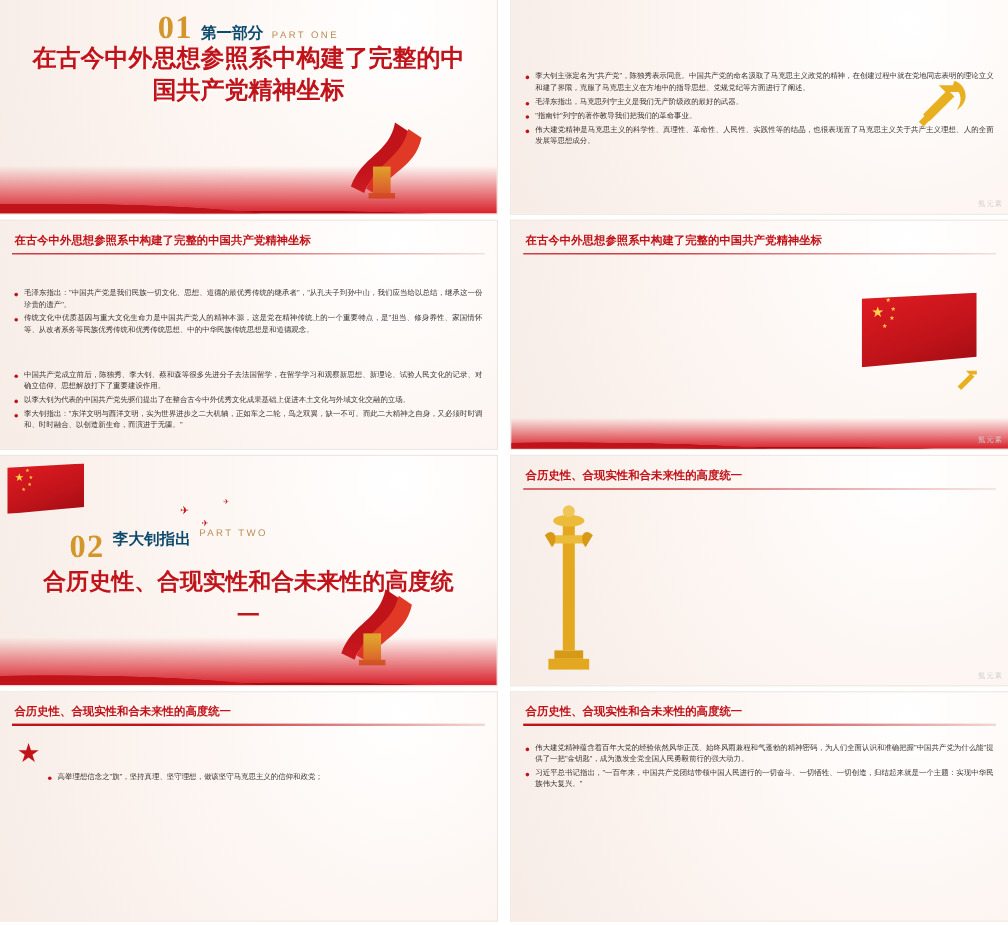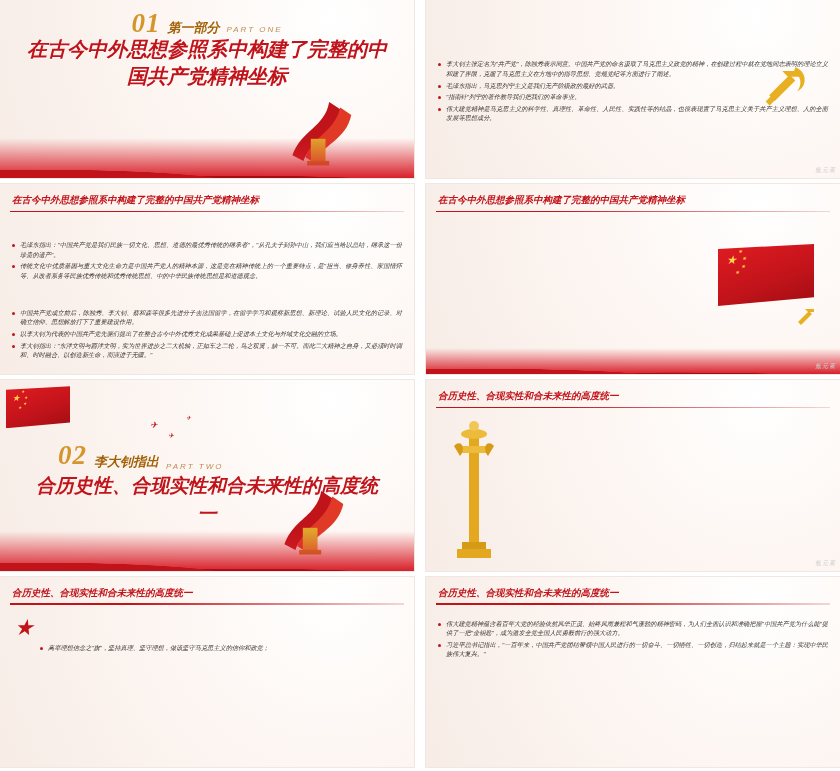--- a/index.html
+++ b/index.html
@@ -10,21 +10,20 @@
     overflow:hidden;
   }
   .deck{
     width:840px;height:771px;
     display:grid;
     grid-template-columns:414px 414px;
     grid-template-rows:178px 1fr 1fr 1fr;
     gap:6px 12px;
     padding:0 0 4px 0;
     box-sizing:border-box;
-    font-style:italic;
   }
   .slide{
     position:relative;
     background:#fdf7f4;
     overflow:hidden;
     box-shadow:0 0 0 1px #f0e6e2;
   }
   .paperbg{
     position:absolute;inset:0;
     background:
@@ -41,21 +40,21 @@
   
   .tslide{background:#fdf6f3;}
   .num-line{
     position:absolute;top:8px;left:50%;transform:translateX(-50%);
     display:flex;align-items:baseline;gap:7px;white-space:nowrap;
   }
   .bignum{
     font-family:"Liberation Serif", serif;
     font-size:27px;font-weight:bold;color:#d4952a;letter-spacing:1px;
   }
-  .part-cn{font-size:13px;color:#a16207;font-weight:bold;}
+  .part-cn{font-size:13px;color:#0c4a6e;font-weight:bold;}
   .part-en{font-size:8px;color:#bb8d55;letter-spacing:2px;}
   .maintitle{
     position:absolute;top:36px;left:0;right:0;text-align:center;
     font-size:20px;line-height:1.35;font-weight:bold;color:#c1131a;
     font-family:"Liberation Serif", serif;
     text-shadow:0 1px 0 #fff;
     padding:0 26px;box-sizing:border-box;
   }
   .ribbon{
     position:absolute;right:48px;bottom:10px;width:92px;height:86px;
@@ -130,21 +129,21 @@
   
   .pillar{
     position:absolute;width:40px;height:140px;
   }
   .dove{position:absolute;color:#c1131a;font-size:9px;}
   .wmark{
     position:absolute;right:4px;bottom:3px;
     font-size:6px;color:#cfcfcf;letter-spacing:1px;
   }
   .bignum-left{
-    position:absolute;top:60px;left:58px;display:flex;align-items:flex-end;gap:7px;
+    position:absolute;top:60px;left:58px;display:flex;align-items:flex-start;gap:7px;
   }
   .maintitle-left{
     position:absolute;top:92px;left:0;right:0;text-align:center;
     font-size:19px;line-height:1.45;font-weight:bold;color:#c1131a;
     font-family:"Liberation Serif", serif;padding:0 30px;box-sizing:border-box;
   }
   .starbadge{
     position:absolute;left:14px;top:38px;color:#c1131a;font-size:22px;
   }
   .qbox{

